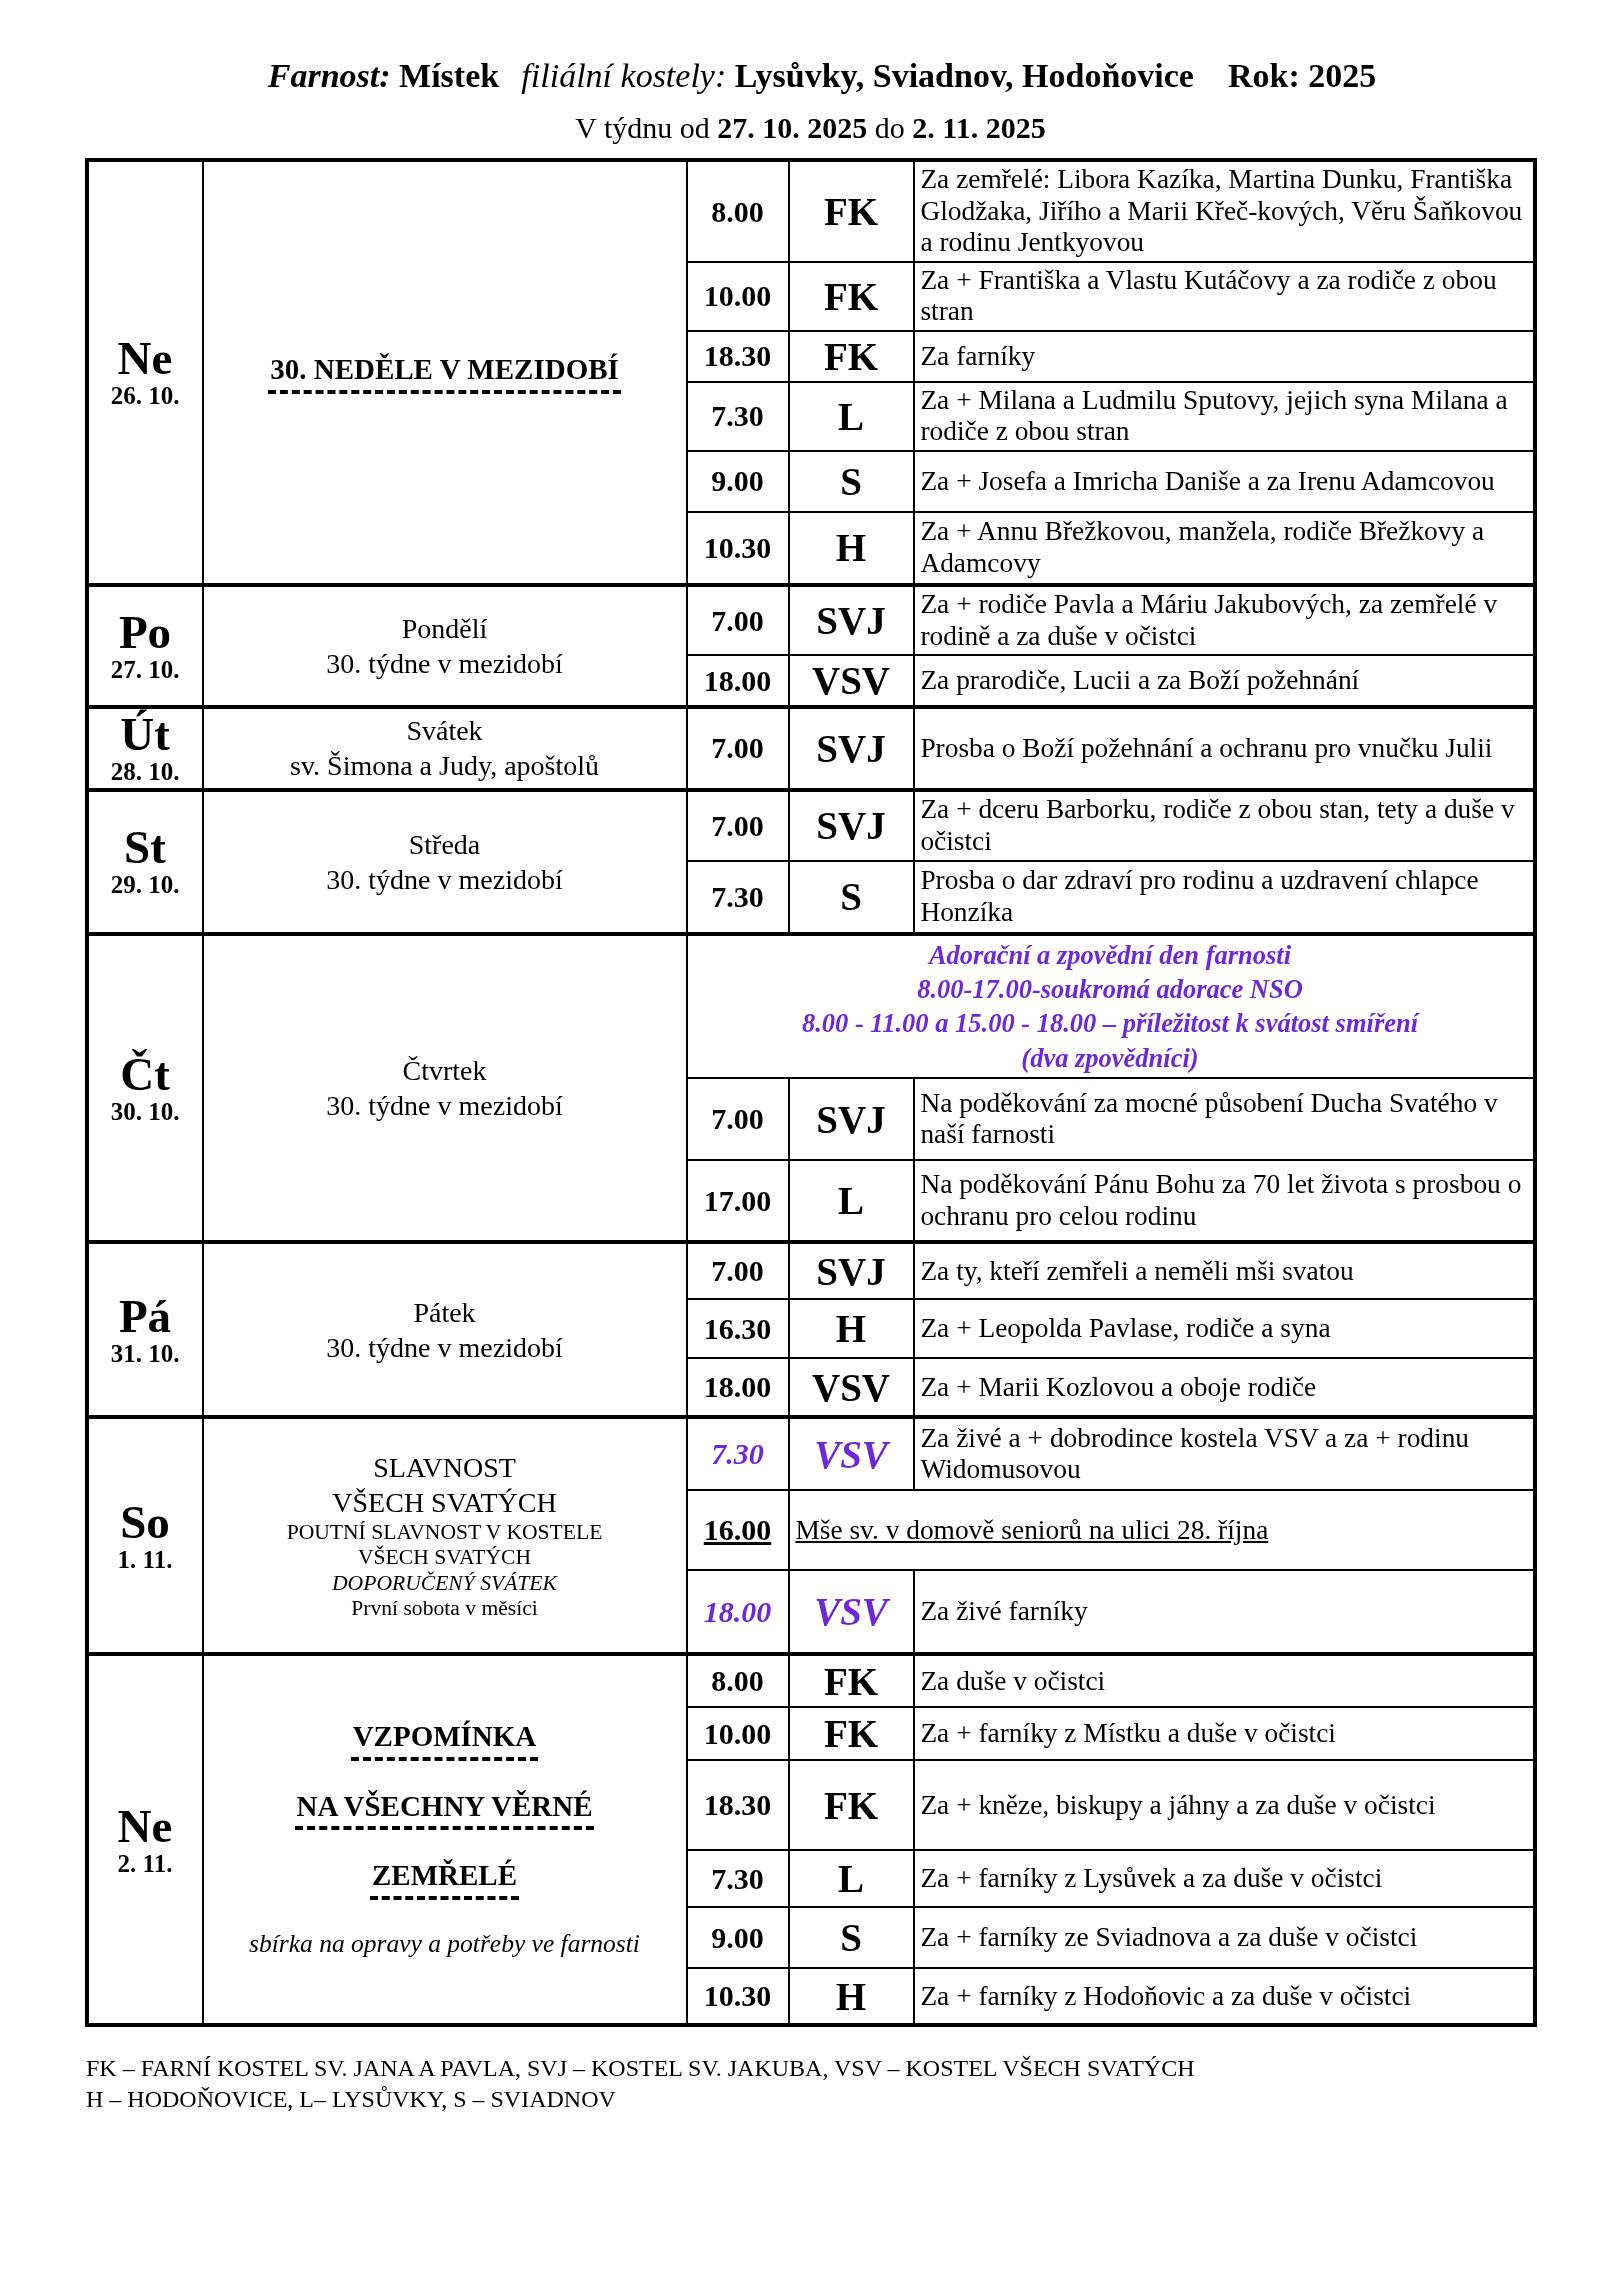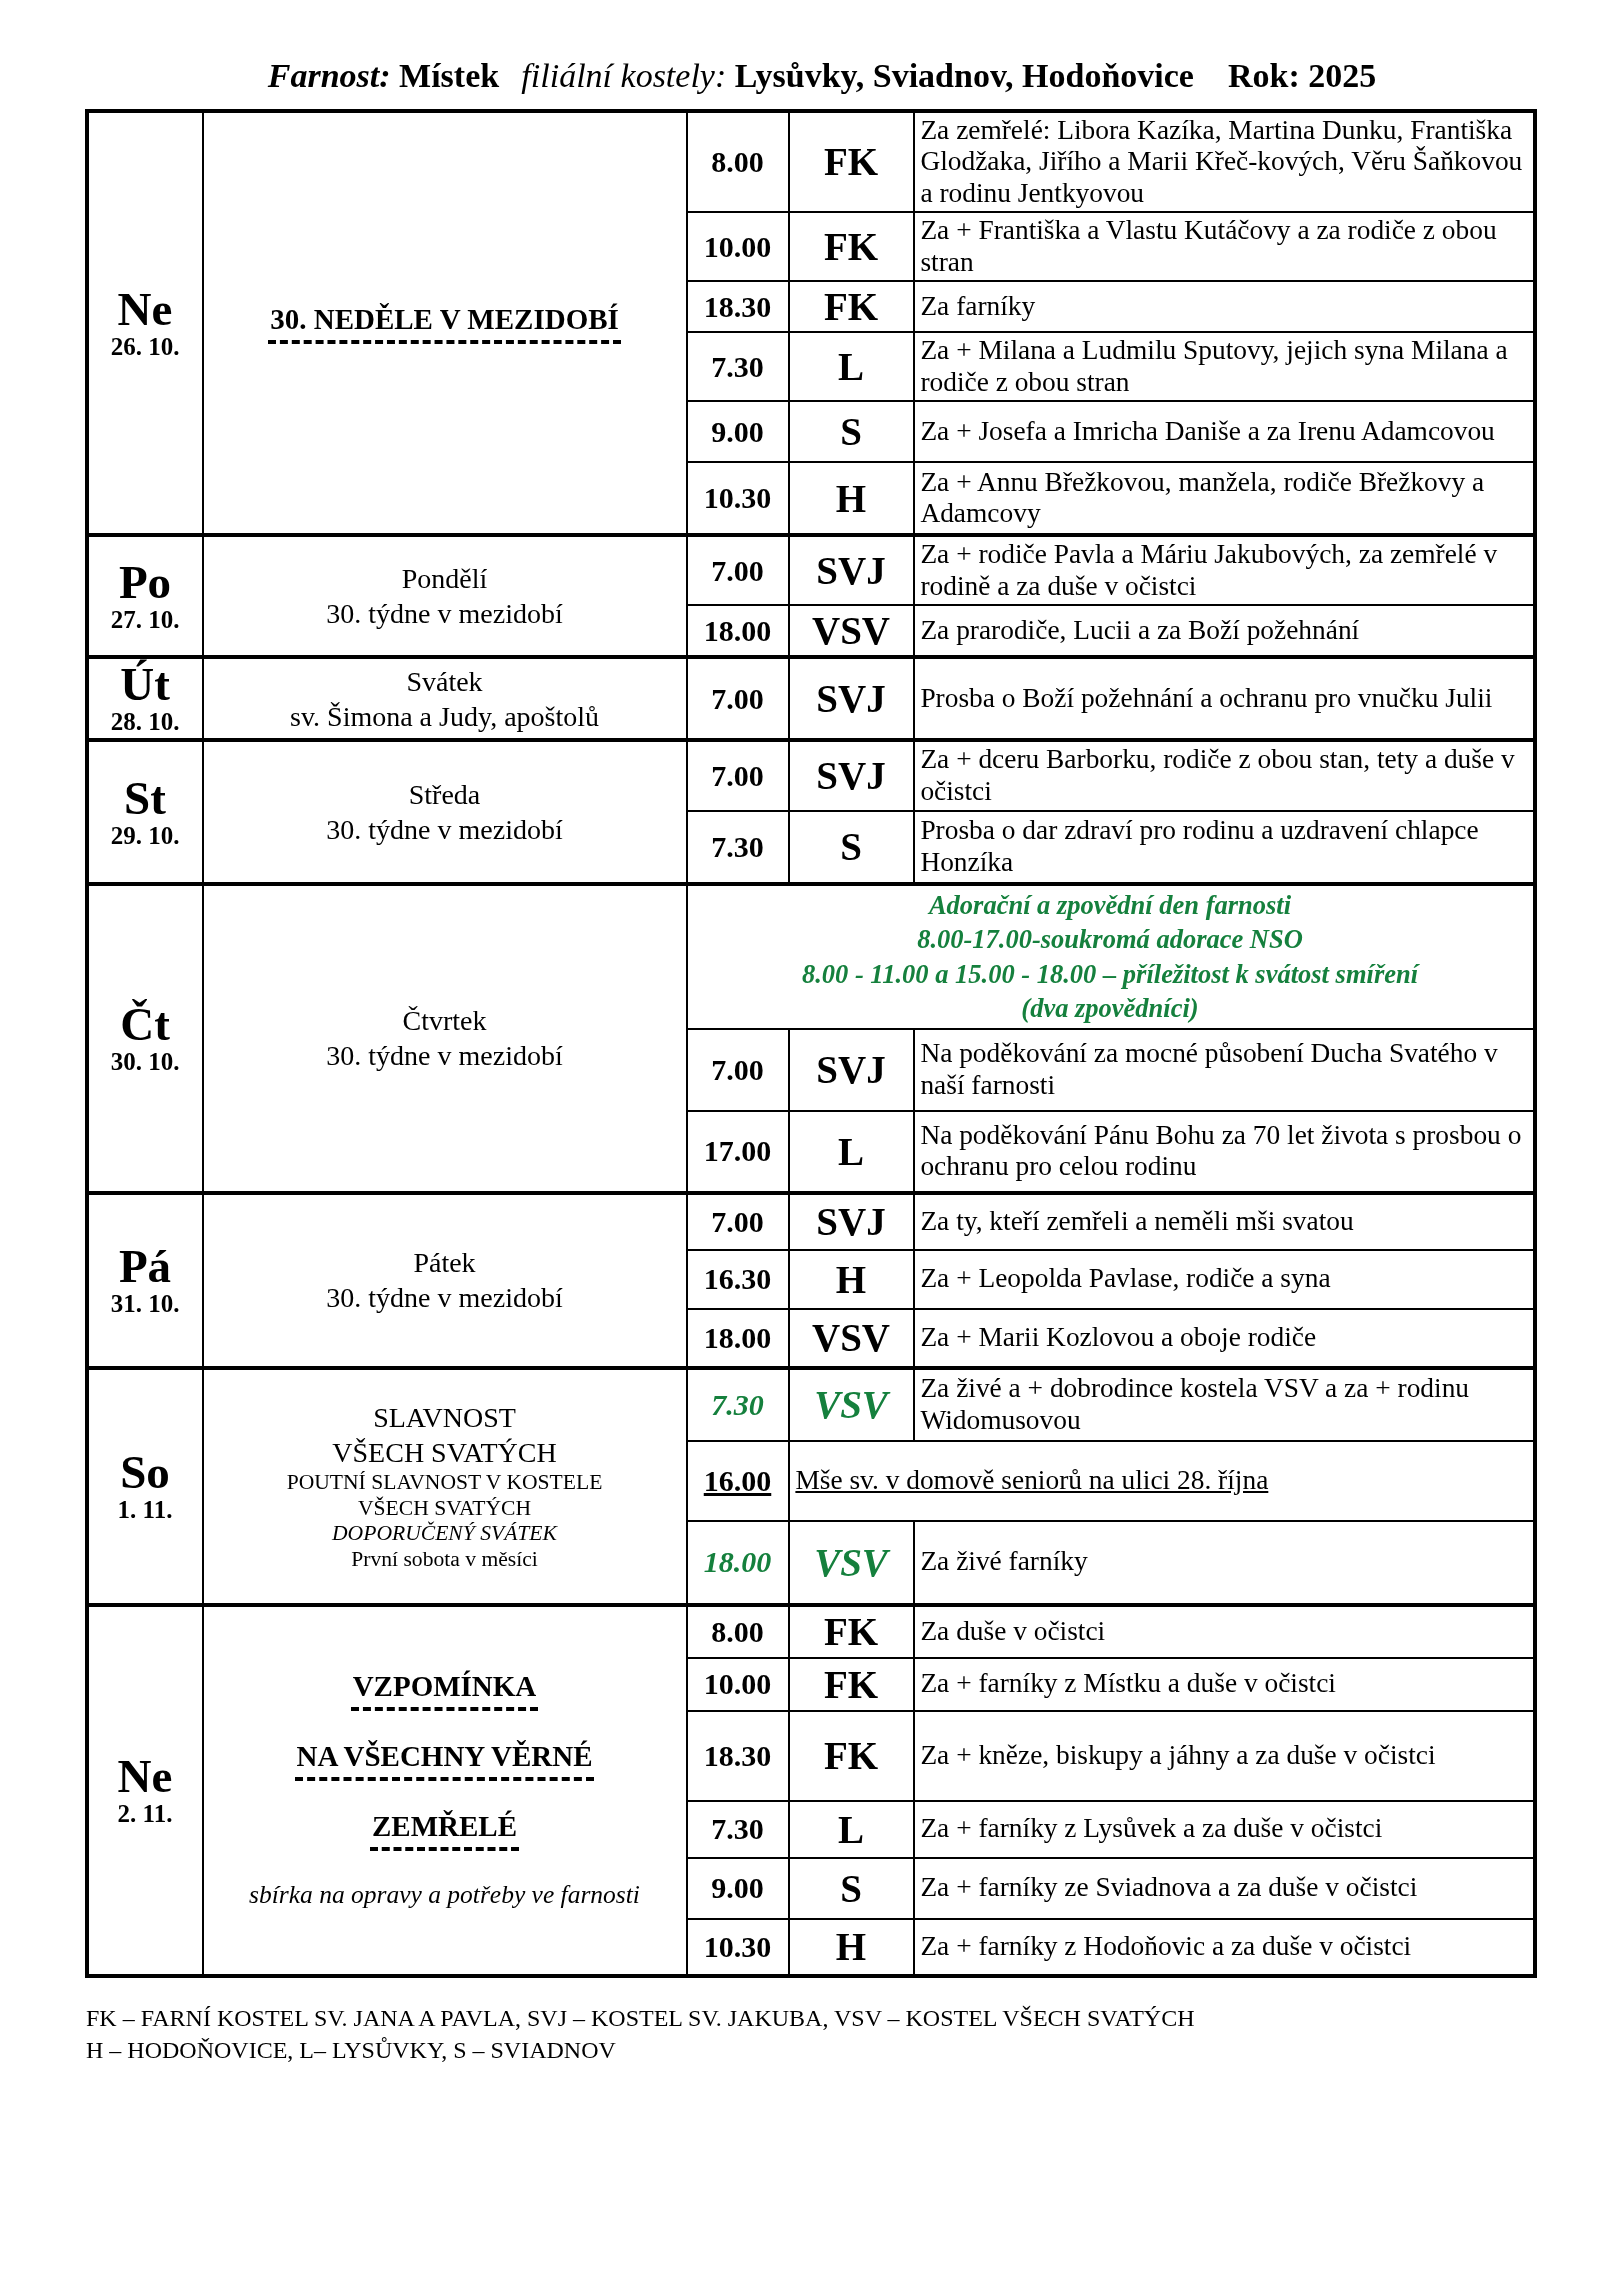--- a/index.html
+++ b/index.html
@@ -45,40 +45,46 @@
   .d-feast > span{display:inline-block;border-bottom:4.9px dashed #000;padding:0 2px 2.9px 2px;}
   .d-feast2{font-size:29px;font-weight:bold;margin:0 0 29px 0;}
   .d-feast2:last-of-type{margin-bottom:0;}
   .d-feast2 > span{display:inline-block;border-bottom:4.9px dashed #000;padding:0 2px 3.9px 2px;}
 
   td.time-cell{text-align:center;font-size:30px;font-weight:bold;}
   td.loc-cell{text-align:center;font-size:39px;font-weight:bold;}
   td.int-cell{text-align:left;font-size:27.4px;line-height:1.15;padding-left:9.8px;}
   td.red-cell{text-align:center;padding:3.9px 5.9px;}
   .red-line{font-size:26.5px;font-weight:bold;font-style:italic;line-height:1.3;}
-  .red{color:#15803d;font-style:italic;}
+  .red{color:#6d28d9;font-style:italic;}
 
   
   .footer{margin:25.5px auto 0 auto;width:1449px;font-size:24px;line-height:1.32;}
 </style>
 </head>
 <body>
 
 <div class="page">
   <div class="content">
 
     <div class="hdr-line">
       <span class="bi">Farnost:</span>
       <span class="b">Místek</span><span class="gap-sm"></span>
       <span class="i">filiální kostely:</span>
       <span class="b">Lysůvky, Sviadnov, Hodoňovice</span><span class="gap"></span>
       <span class="b">Rok: 2025</span>
     </div>
 
 
+    <div class="week-line">
+      <span>V týdnu od</span>
+      <span class="b">27. 10. 2025</span>
+      <span>do</span>
+      <span class="b">2. 11. 2025</span>
+    </div>
 
     <table class="sched">
       <colgroup>
         <col class="c-day">
           <col class="c-desc">
           <col class="c-time">
           <col class="c-loc">
           <col class="c-int">
       </colgroup>
       <tbody id="sched-body">

